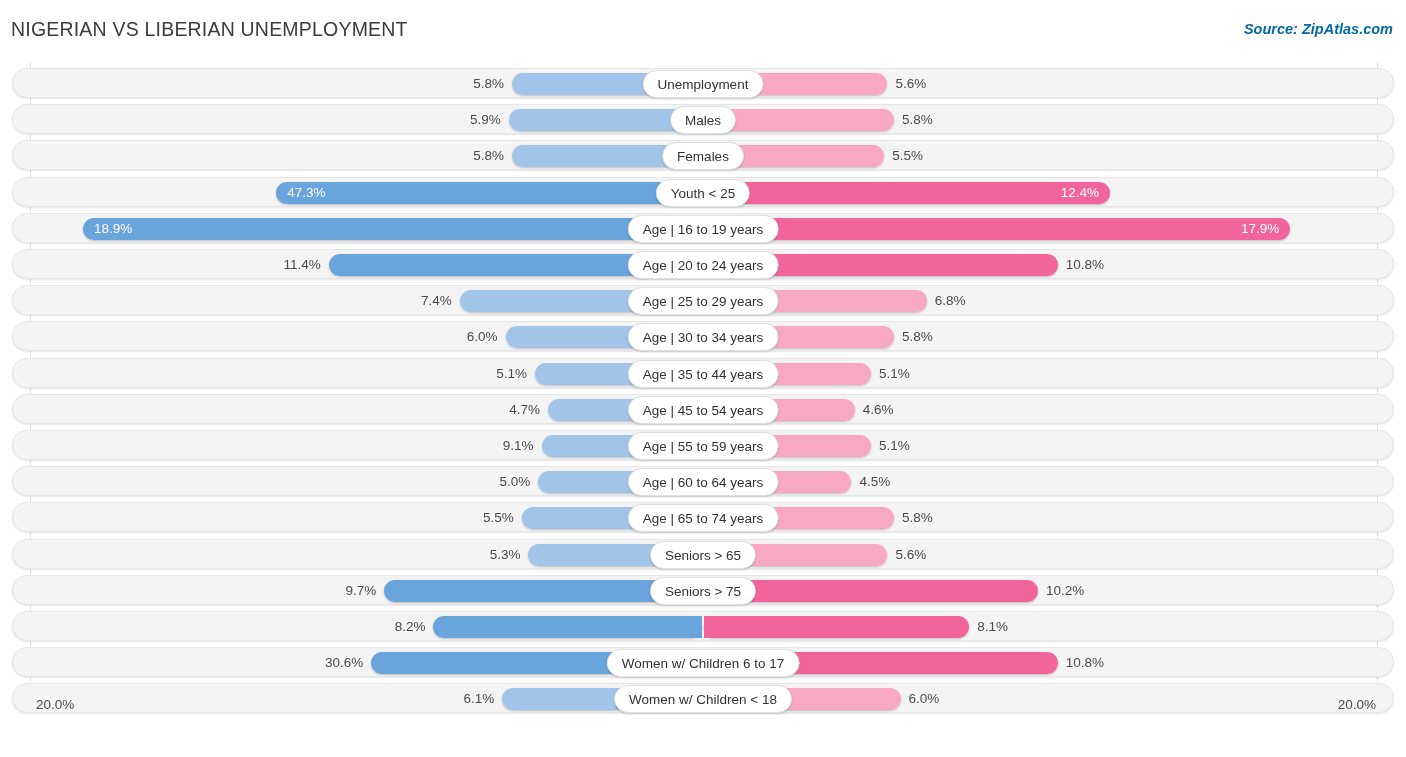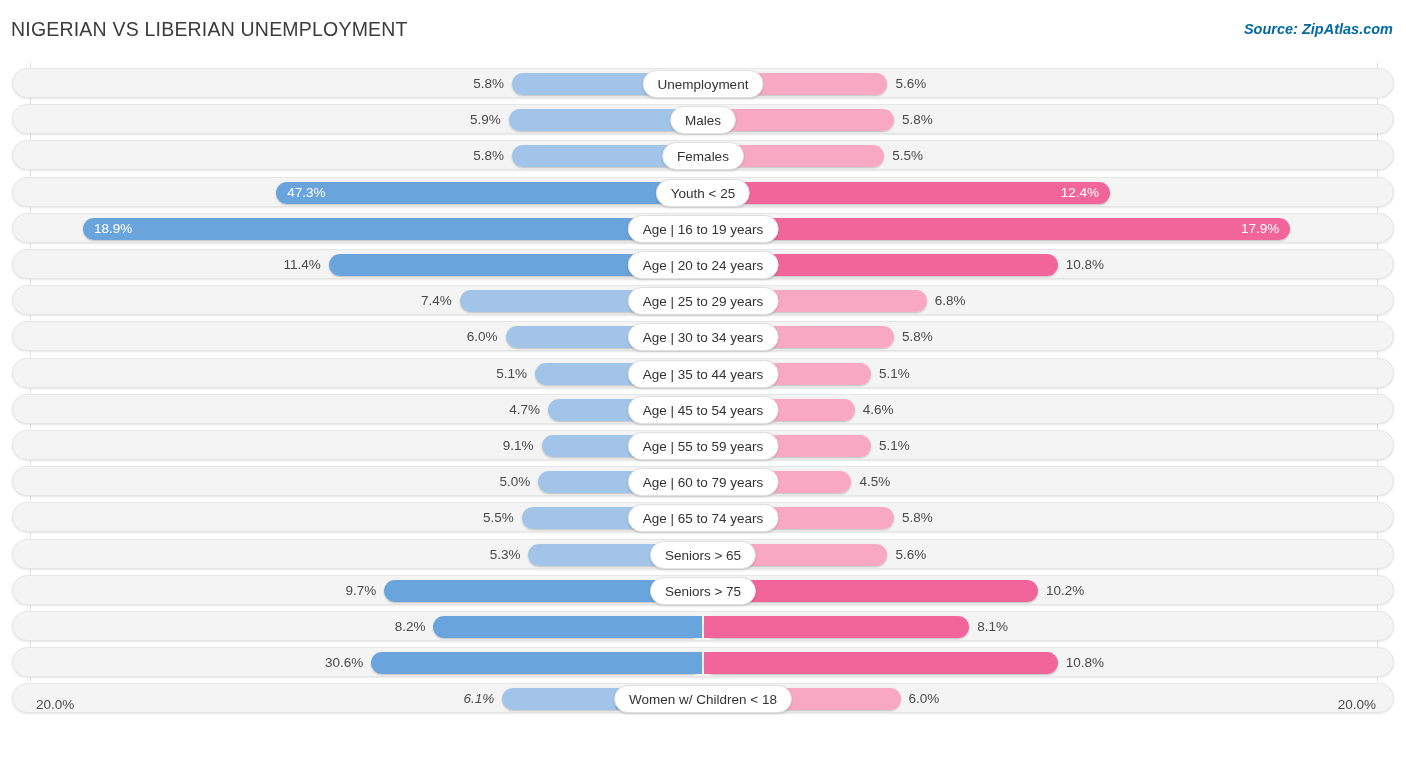--- a/index.html
+++ b/index.html
@@ -293,21 +293,21 @@
           </div>
         </div>
         <div class="row" style="top: 404.2px;">
           <div class="row-inner">
             <div class="bar-shadow" style="width: 163.75px; right: 691px;"></div>
             <div class="bar left" style="width: 163.75px; background: rgb(161, 196, 232);"></div>
             <div class="val" style="right: 862.75px;">5.0%</div>
             <div class="bar-shadow" style="width: 147.375px; left: 691px;"></div>
             <div class="bar right" style="width: 147.375px; background: rgb(249, 168, 196);"></div>
             <div class="val" style="left: 846.375px;">4.5%</div>
-            <div class="pill">Age | 60 to 79 years</div>
+            <div class="pill">Age | 60 to 64 years</div>
           </div>
         </div>
         <div class="row" style="top: 440.4px;">
           <div class="row-inner">
             <div class="bar-shadow" style="width: 180.125px; right: 691px;"></div>
             <div class="bar left" style="width: 180.125px; background: rgb(161, 196, 232);"></div>
             <div class="val" style="right: 879.125px;">5.5%</div>
             <div class="bar-shadow" style="width: 189.95px; left: 691px;"></div>
             <div class="bar right" style="width: 189.95px; background: rgb(249, 168, 196);"></div>
             <div class="val" style="left: 888.95px;">5.8%</div>
@@ -347,27 +347,28 @@
           </div>
         </div>
         <div class="row" style="top: 585.2px;">
           <div class="row-inner">
             <div class="bar-shadow" style="width: 330.775px; right: 691px;"></div>
             <div class="bar left" style="width: 330.775px; background: rgb(106, 164, 220);"></div>
             <div class="val" style="right: 1029.78px;">30.6%</div>
             <div class="bar-shadow" style="width: 353.7px; left: 691px;"></div>
             <div class="bar right" style="width: 353.7px; background: rgb(242, 101, 154);"></div>
             <div class="val" style="left: 1052.7px;">10.8%</div>
+            <div class="pill">Women w/ Children 6 to 17</div>
           </div>
         </div>
         <div class="row" style="top: 621.4px;">
           <div class="row-inner">
             <div class="bar-shadow" style="width: 199.775px; right: 691px;"></div>
             <div class="bar left" style="width: 199.775px; background: rgb(161, 196, 232);"></div>
-            <div class="val" style="right: 898.775px; font-style: italic;">6.1%</div>
+            <div class="val" style="right: 898.775px;">6.1%</div>
             <div class="bar-shadow" style="width: 196.5px; left: 691px;"></div>
             <div class="bar right" style="width: 196.5px; background: rgb(249, 168, 196);"></div>
             <div class="val" style="left: 895.5px;">6.0%</div>
             <div class="pill">Women w/ Children &lt; 18</div>
           </div>
         </div>
       </div>
 
     <div class="axis-label left">20.0%</div>
     <div class="axis-label right">20.0%</div>

